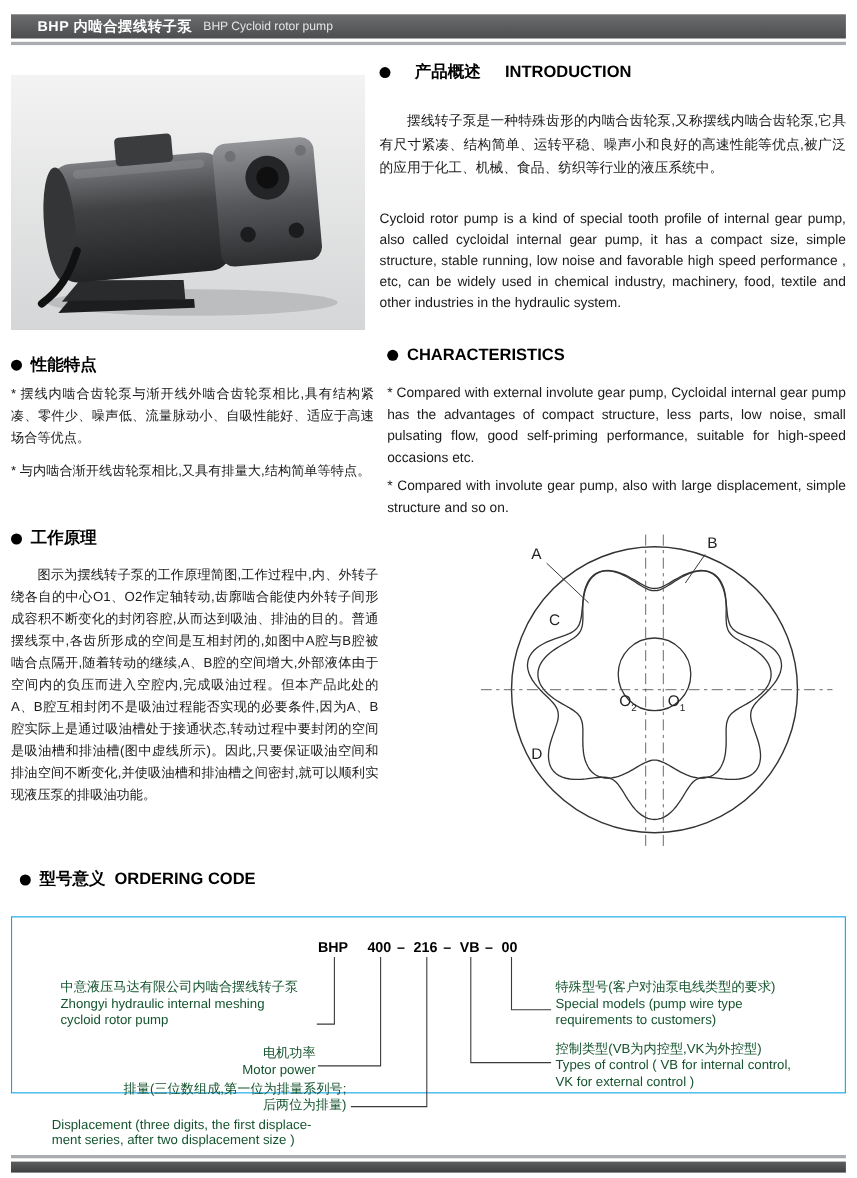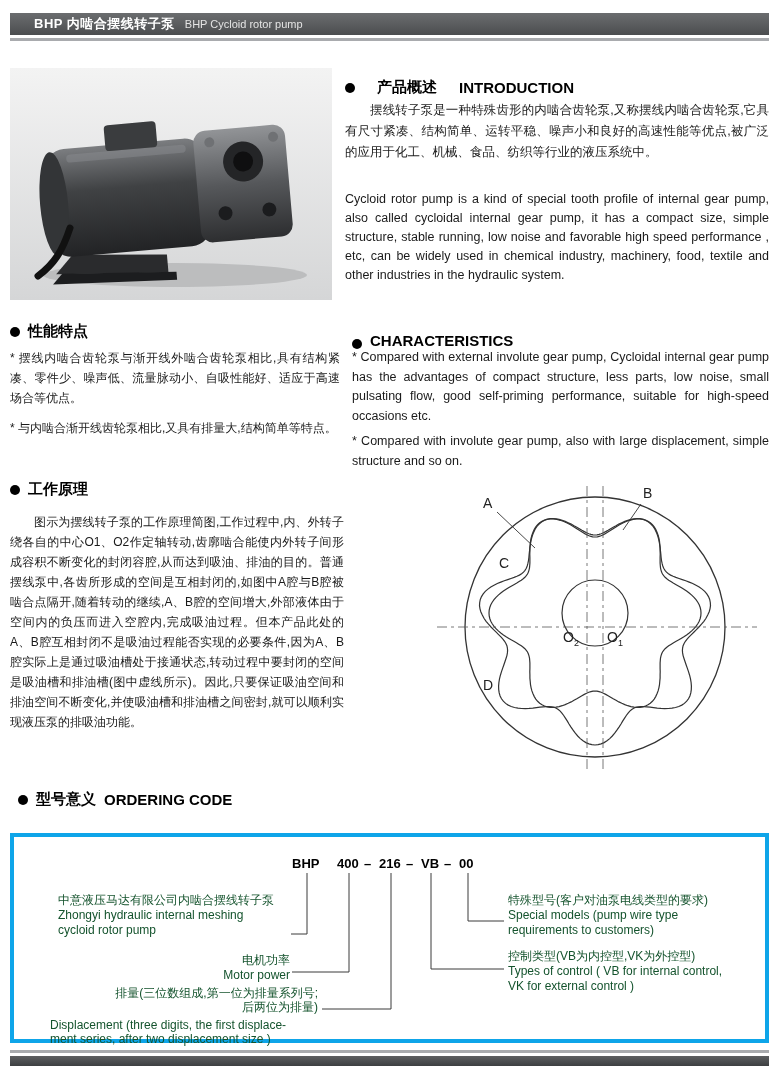--- a/index.html
+++ b/index.html
@@ -16,49 +16,49 @@
 
   
   .sec-head { position:absolute; display:flex; align-items:center; gap:8px;
     font-weight:bold; font-size:15px; color:#000; }
   .bullet { width:10px; height:10px; background:#000; border-radius:50%; flex:0 0 auto; }
 
   
   .photo { position:absolute; left:10px; top:68px; width:322px; height:232px; }
 
   
-  .intro-head { left:345px; top:78px;gap:22px; }
+  .intro-head { left:345px; top:56px;gap:22px; }
   .intro-zh { position:absolute; left:345px; top:100px; width:424px; font-size:12.5px;
     line-height:21px; text-align:justify; text-indent:2em; }
   .intro-en { position:absolute; left:345px; top:190px; width:424px; font-size:12.5px;
     line-height:19px; text-align:justify; }
 
   
   .feat-head { left:10px; top:322px; }
   .feat-item1 { position:absolute; left:10px; top:348px; width:330px; font-size:12px;
     line-height:20px; text-align:justify; }
   .feat-item2 { position:absolute; left:10px; top:418px; width:330px; font-size:12px;
     line-height:20px; text-align:justify; }
-  .char-head { left:352px; top:332px;align-items:flex-end; }
+  .char-head { left:352px; top:314px; }
   .char-item1 { position:absolute; left:352px; top:348px; width:417px; font-size:12.5px;
     line-height:19.5px; text-align:justify; }
   .char-item2 { position:absolute; left:352px; top:432px; width:417px; font-size:12.5px;
     line-height:19.5px; text-align:justify; }
 
   
   .prin-head { left:10px; top:480px; }
   .prin-zh { position:absolute; left:10px; top:512px; width:334px; font-size:12px;
     line-height:20px; text-align:justify; text-indent:2em; }
   .diagram { position:absolute; left:437px; top:482px; width:320px; height:292px; }
   .diagram text { font-family:"Liberation Sans","DejaVu Sans",sans-serif; font-size:14px; fill:#222; }
 
   
   .order-head { left:18px; top:790px; }
-  .order-box { position:absolute; left:10px; top:833px; width:759px; height:210px;
-    border:4px solid #0ea5e9; }
+  .order-box { position:absolute; left:10px; top:833px; width:759px; height:161px;
+    border:1px solid #0ea5e9; }
   .order-box .connector-svg { position:absolute; left:0; top:0; width:757px; height:208px; }
   .code-part { position:absolute; top:19px; font-size:13px; font-weight:bold; color:#000; }
   .cp-brand { left:278px; } .cp-power { left:323px; } .cp-d1 { left:350px; }
   .cp-disp { left:365px; } .cp-d2 { left:392px; } .cp-ctrl { left:407px; }
   .cp-d3 { left:430px; } .cp-spec { left:445px; }
   .olabel { position:absolute; font-size:12px; line-height:15px; color:#14532d; }
   .ol-brand { left:44px; top:56px; width:232px; }
   .ol-power { left:120px; top:116px; width:156px; text-align:right; }
   .ol-disp-zh { left:40px; top:149px; width:264px; text-align:right; line-height:14px; }
   .ol-disp-en { left:36px; top:181px; width:300px; line-height:14px; }

